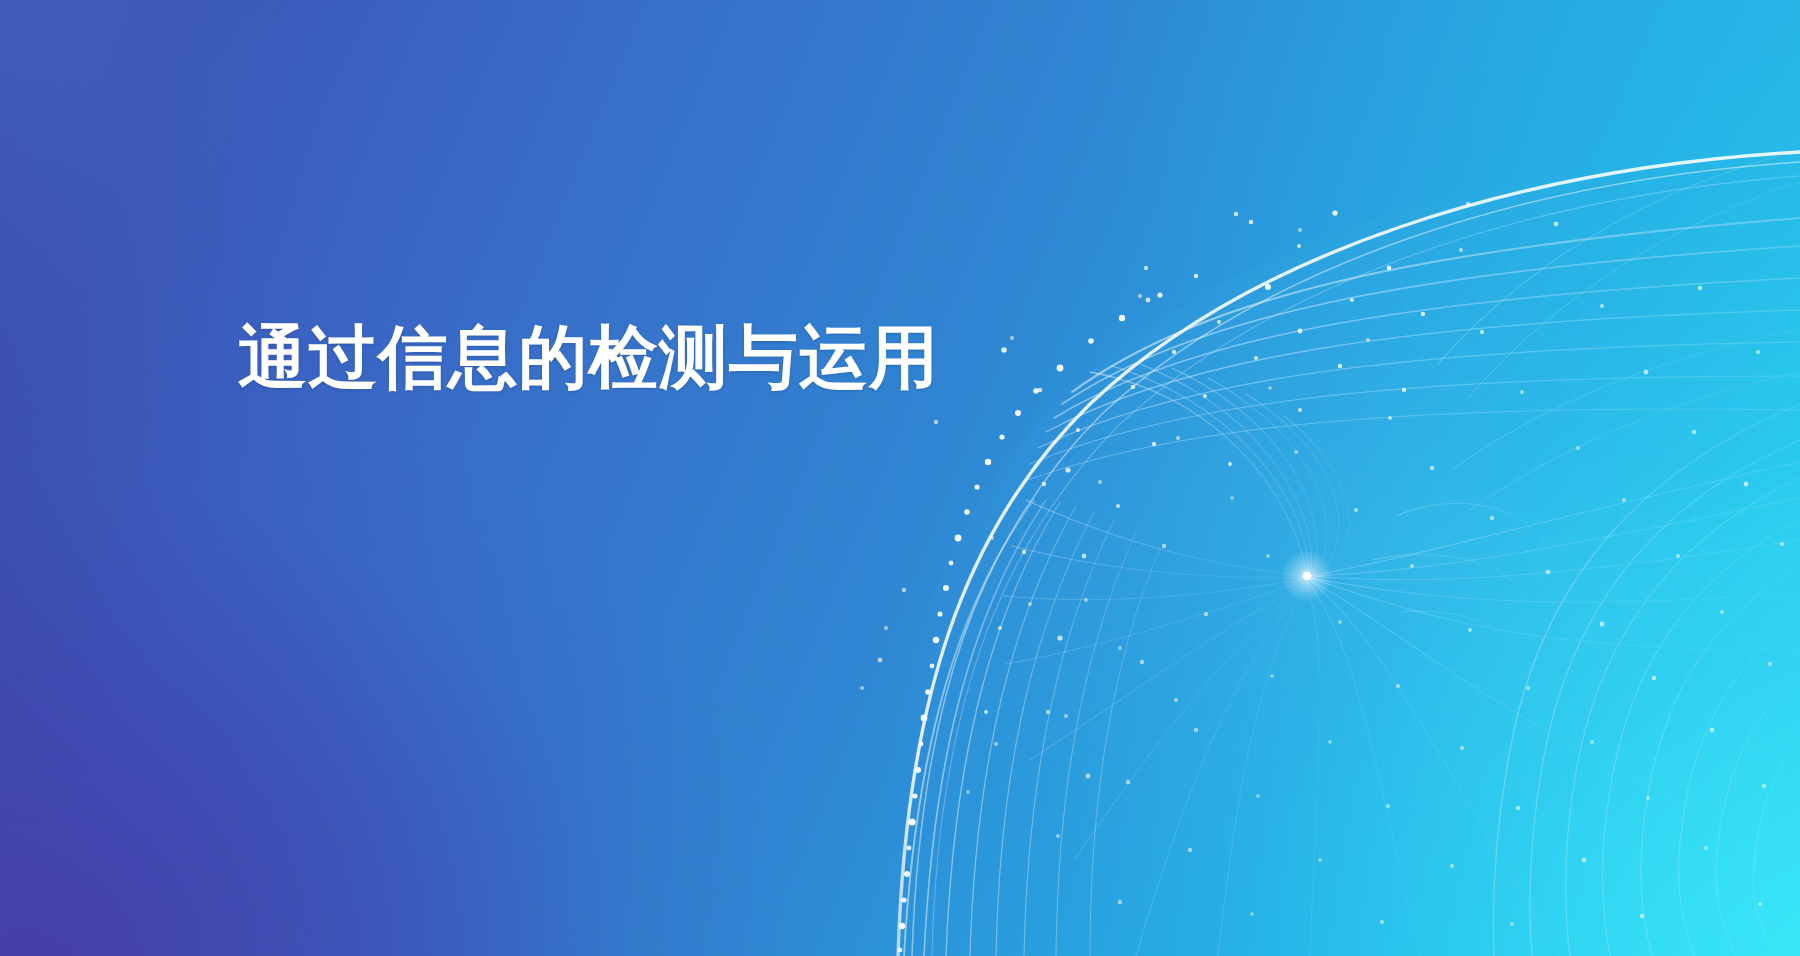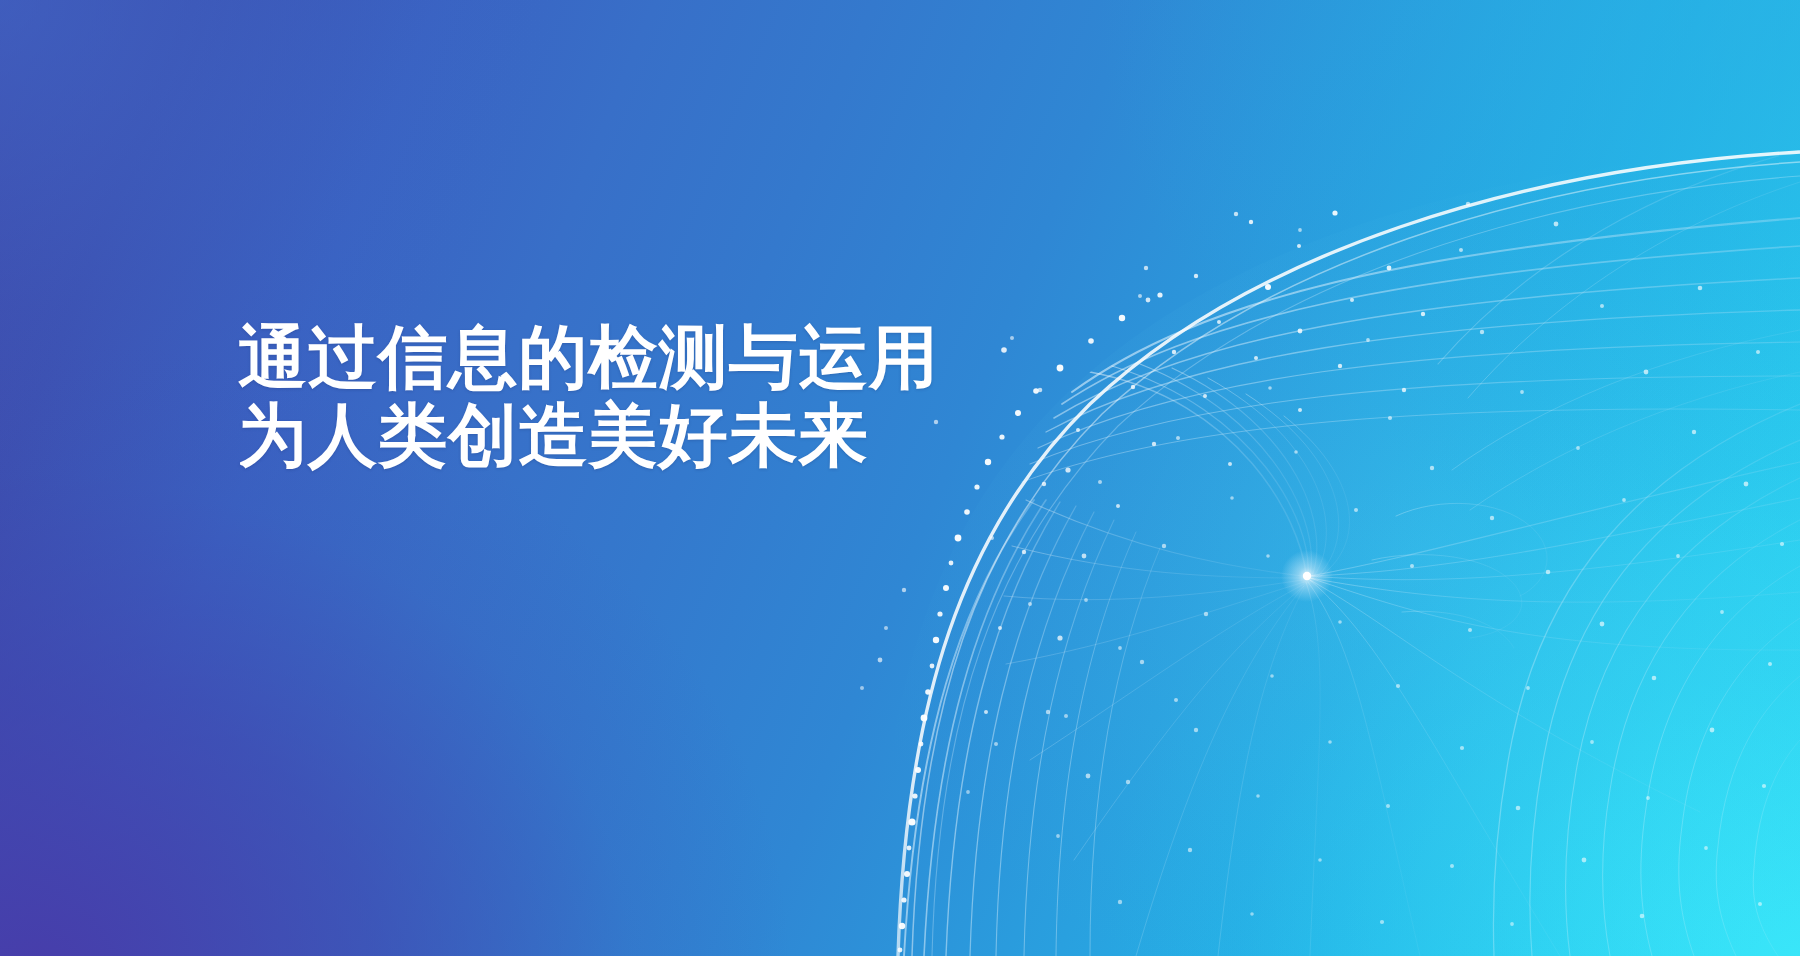--- a/index.html
+++ b/index.html
@@ -390,16 +390,15 @@
       <circle cx="1088" cy="776" r="2.4" opacity="0.62"></circle>
       <circle cx="968" cy="792" r="1.9" opacity="0.5"></circle>
       <circle cx="1176" cy="700" r="2.0" opacity="0.56"></circle>
       <circle cx="1300" cy="230" r="1.9" opacity="0.58"></circle>
       <circle cx="1468" cy="204" r="2.2" opacity="0.62"></circle>
     </g>
   </svg>
 
   <div class="headline">
     <span class="line">通过信息的检测与运用</span>
-    <span class="line">为人类创造美好未来</span>
   </div>
 
 </div>
 
 </body></html>

